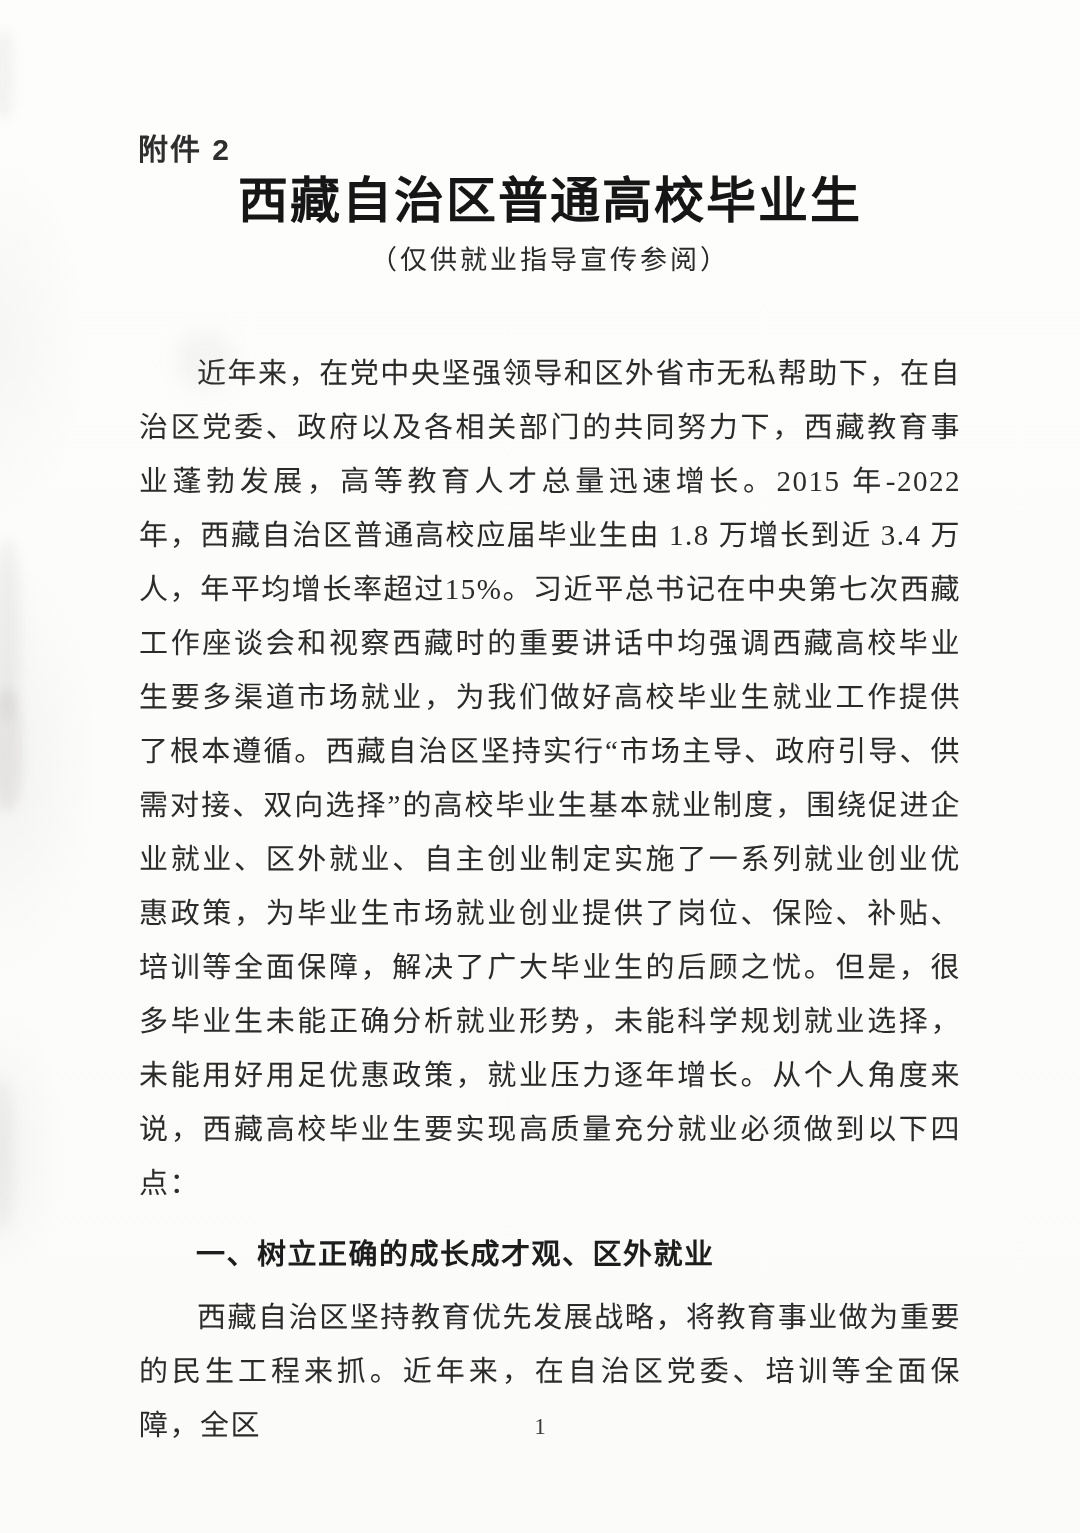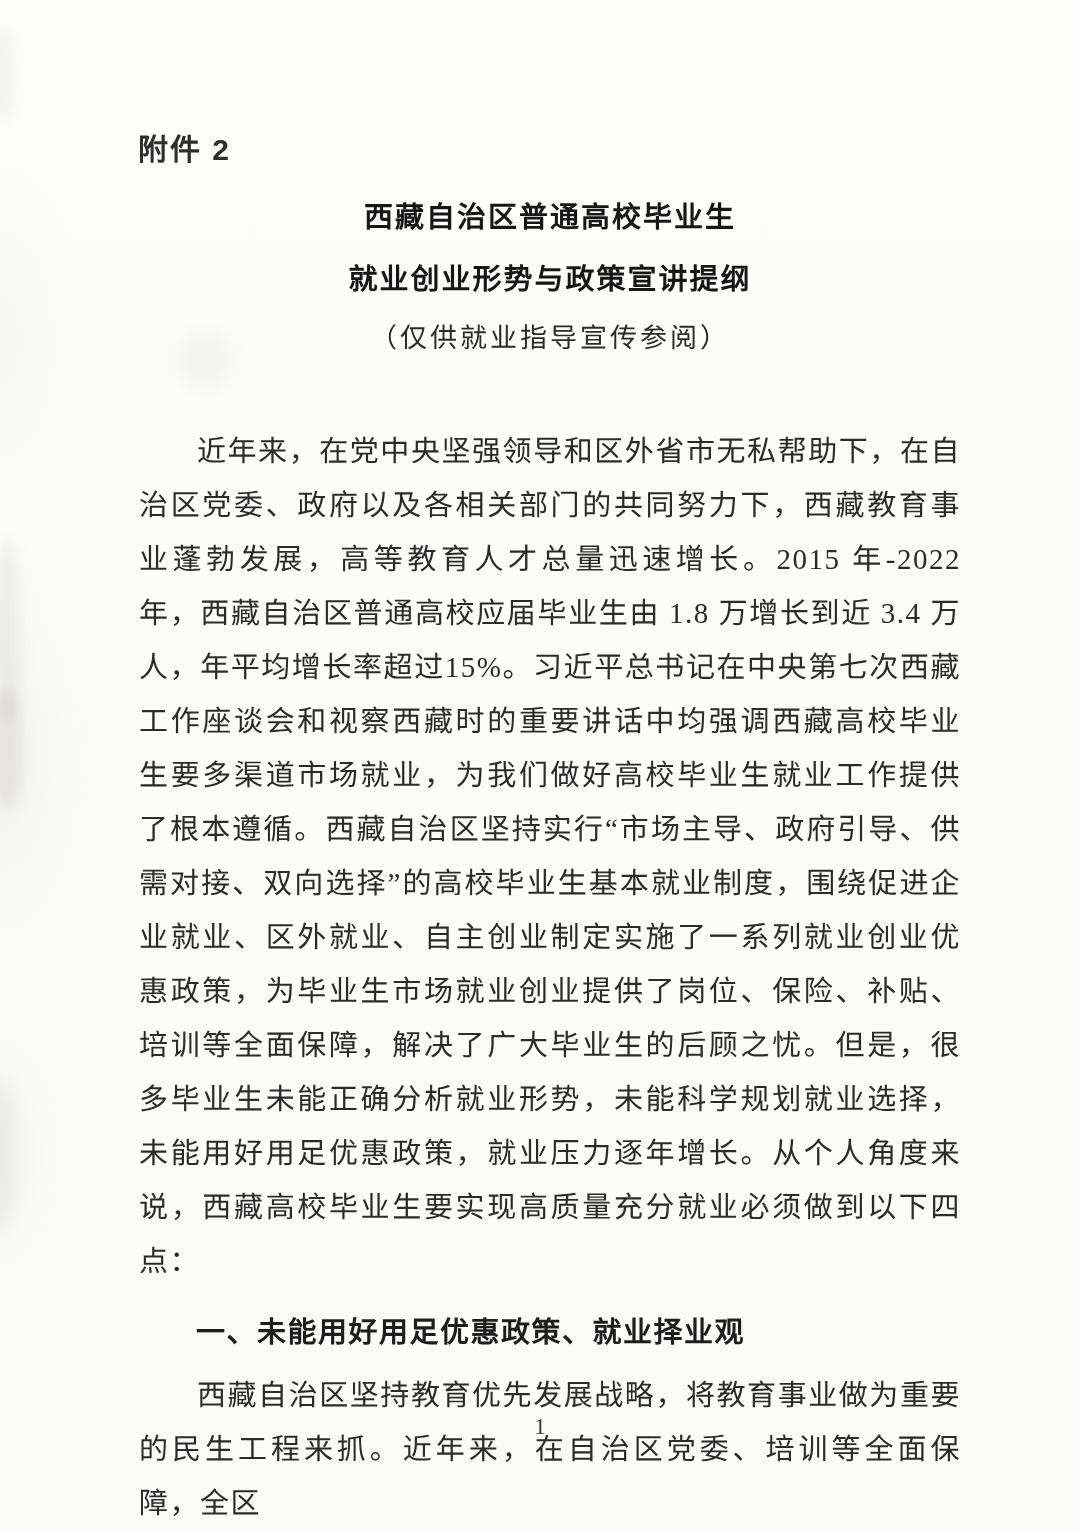--- a/index.html
+++ b/index.html
@@ -25,24 +25,24 @@
   .attachment-label {
     font-family: "Liberation Sans", "DejaVu Sans", sans-serif;
     font-weight: bold;
     font-size: 30px;
     line-height: 40px;
     color: #2e2e2e;
     letter-spacing: 2px;
   }
   .doc-title {
     text-align: center;
-    margin-top: 16px;
+    margin-top: 0;
     font-family: "Liberation Serif", "DejaVu Serif", serif;
     font-weight: bold;
-    font-size: 29px;
+    font-size: 50px;
     line-height: 62px;
     color: #161616;
     letter-spacing: 2px;
   }
   .doc-subtitle {
     text-align: center;
     margin-top: 8px;
     font-family: Liberation Serif, serif;
     font-size: 27px;
     line-height: 40px;
@@ -103,28 +103,27 @@
   <div class="scan-smudge smudge-4"></div>
   <div class="scan-smudge smudge-5"></div>
   <div class="scan-smudge smudge-1"></div>
   <div class="scan-smudge smudge-2"></div>
   <div class="scan-smudge smudge-3"></div>
 
   <div class="attachment-label">附件 2</div>
 
   <div class="doc-title">
     <div>西藏自治区普通高校毕业生</div>
-    <div>就业创业形势与政策宣讲提纲</div>
   </div>
 
   <div class="doc-subtitle">（仅供就业指导宣传参阅）</div>
 
   <div class="doc-body">
     <p>近年来，在党中央坚强领导和区外省市无私帮助下，在自治区党委、政府以及各相关部门的共同努力下，西藏教育事业蓬勃发展，高等教育人才总量迅速增长。2015 年-2022 年，西藏自治区普通高校应届毕业生由 1.8 万增长到近 3.4 万人，年平均增长率超过15%。习近平总书记在中央第七次西藏工作座谈会和视察西藏时的重要讲话中均强调西藏高校毕业生要多渠道市场就业，为我们做好高校毕业生就业工作提供了根本遵循。西藏自治区坚持实行“市场主导、政府引导、供需对接、双向选择”的高校毕业生基本就业制度，围绕促进企业就业、区外就业、自主创业制定实施了一系列就业创业优惠政策，为毕业生市场就业创业提供了岗位、保险、补贴、培训等全面保障，解决了广大毕业生的后顾之忧。但是，很多毕业生未能正确分析就业形势，未能科学规划就业选择，未能用好用足优惠政策，就业压力逐年增长。从个人角度来说，西藏高校毕业生要实现高质量充分就业必须做到以下四点：</p>
 
-    <div class="section-heading">一、未能用好用足优惠政策、就业择业观</div>
+    <div class="section-heading">一、树立正确的成长成才观、区外就业</div>
 
     <p class="para-after-heading">西藏自治区坚持教育优先发展战略，将教育事业做为重要的民生工程来抓。近年来，在自治区党委、培训等全面保障，全区</p>
   </div>
 
   <div class="page-number">1</div>
 
 </div>
 
 </body></html>

